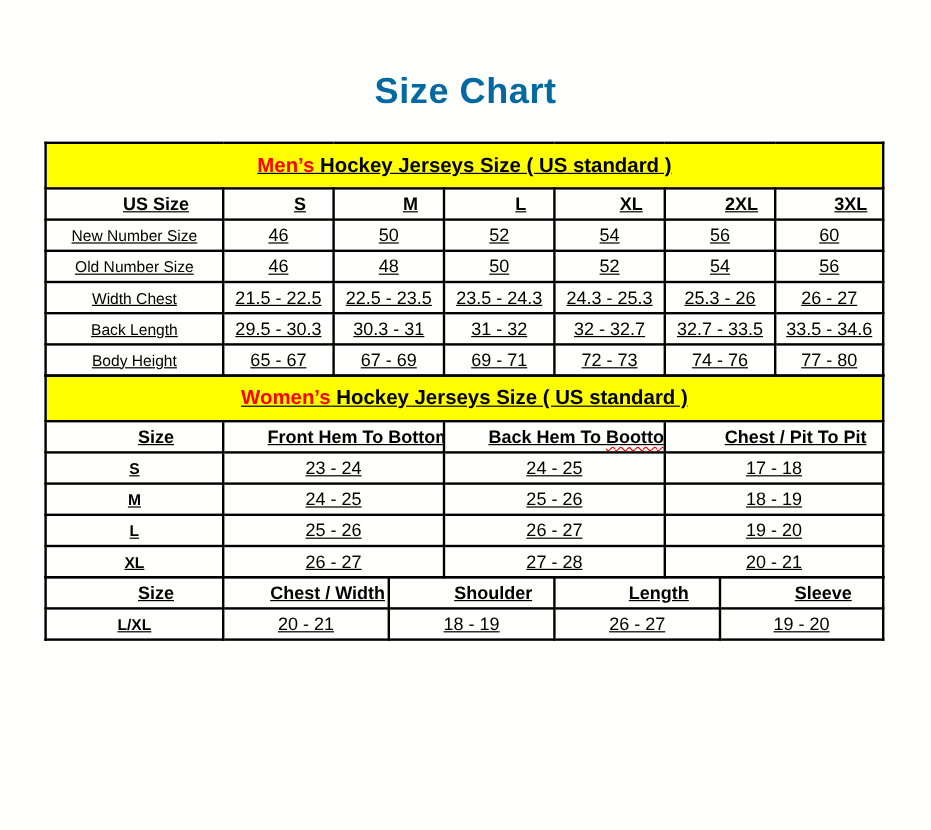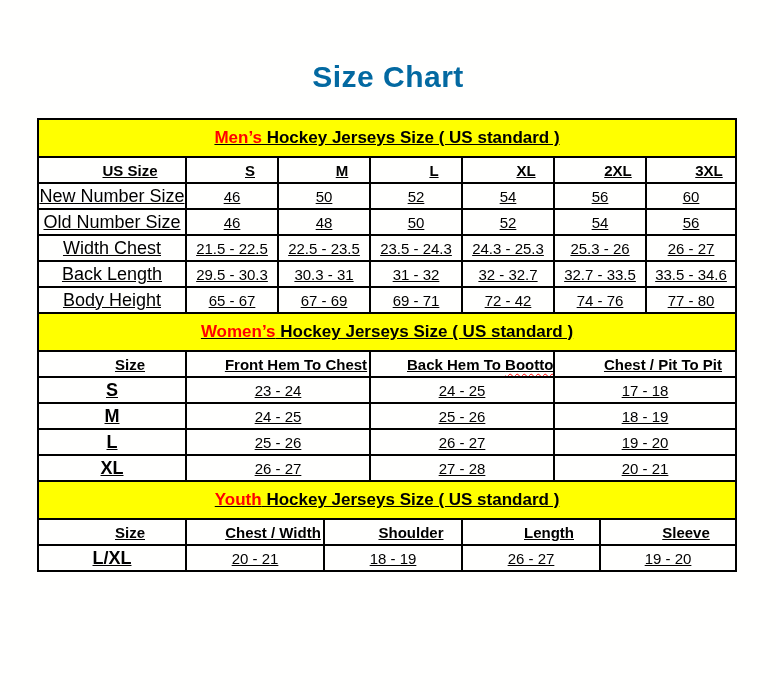--- a/index.html
+++ b/index.html
@@ -22,21 +22,21 @@
     border:2px solid #000; text-align:center; vertical-align:middle;
     padding:0; overflow:hidden; white-space:nowrap;
   }
   .band-cell {
     background:#FFFF00; height:36px;
     font-size:17px; font-weight:bold;
   }
   .hl { color:#FF0000; }
   th { height:24px; font-size:15px; font-weight:bold;padding-left:36px; }
   td.val { height:24px; font-size:15px; font-weight:normal; }
-  td.rowlabel { height:24px; font-size:18px; font-weight:normal; }
+  td.rowlabel { height:24px; font-size:13px; font-weight:normal; }
   .womens td.rowlabel, .youth td.rowlabel { font-weight:bold; }
   .wavy {
     text-decoration-line:underline;
     text-decoration-style:wavy;
     text-decoration-color:#FF0000;
     text-decoration-thickness:1px;
     text-underline-offset:3px;
     text-align:right;
   }
 </style>
@@ -106,41 +106,41 @@
         <td class="val">31 - 32</td>
         <td class="val">32 - 32.7</td>
         <td class="val">32.7 - 33.5</td>
         <td class="val">33.5 - 34.6</td>
       </tr>
       <tr>
         <td class="rowlabel">Body Height</td>
         <td class="val">65 - 67</td>
         <td class="val">67 - 69</td>
         <td class="val">69 - 71</td>
-        <td class="val">72 - 42</td>
+        <td class="val">72 - 73</td>
         <td class="val">74 - 76</td>
         <td class="val">77 - 80</td>
       </tr>
     </tbody>
       </table>
 
     <table class="womens">
       <colgroup>
         <col style="width:148px">
           <col style="width:184px">
           <col style="width:184px">
           <col style="width:182px">
       </colgroup>
       <tbody>
           <tr>
         <td class="band-cell" colspan="4"><span class="hl">Women’s</span><span> Hockey Jerseys Size ( US standard )</span></td>
       </tr>
       <tr>
         <th>Size</th>
-        <th>Front Hem To Chest</th>
+        <th>Front Hem To Bottom</th>
         <th><span>Back Hem To </span><span class="wavy">Boottom</span></th>
         <th>Chest / Pit To Pit</th>
       </tr>
       <tr>
         <td class="rowlabel">S</td>
         <td class="val">23 - 24</td>
         <td class="val">24 - 25</td>
         <td class="val">17 - 18</td>
       </tr>
       <tr>
@@ -166,23 +166,20 @@
 
     <table class="youth">
       <colgroup>
         <col style="width:148px">
           <col style="width:138px">
           <col style="width:138px">
           <col style="width:138px">
           <col style="width:136px">
       </colgroup>
       <tbody>
-          <tr>
-        <td class="band-cell" colspan="5"><span class="hl">Youth</span><span> Hockey Jerseys Size ( US standard )</span></td>
-      </tr>
       <tr>
         <th>Size</th>
         <th>Chest / Width</th>
         <th>Shoulder</th>
         <th>Length</th>
         <th>Sleeve</th>
       </tr>
       <tr>
         <td class="rowlabel">L/XL</td>
         <td class="val">20 - 21</td>

